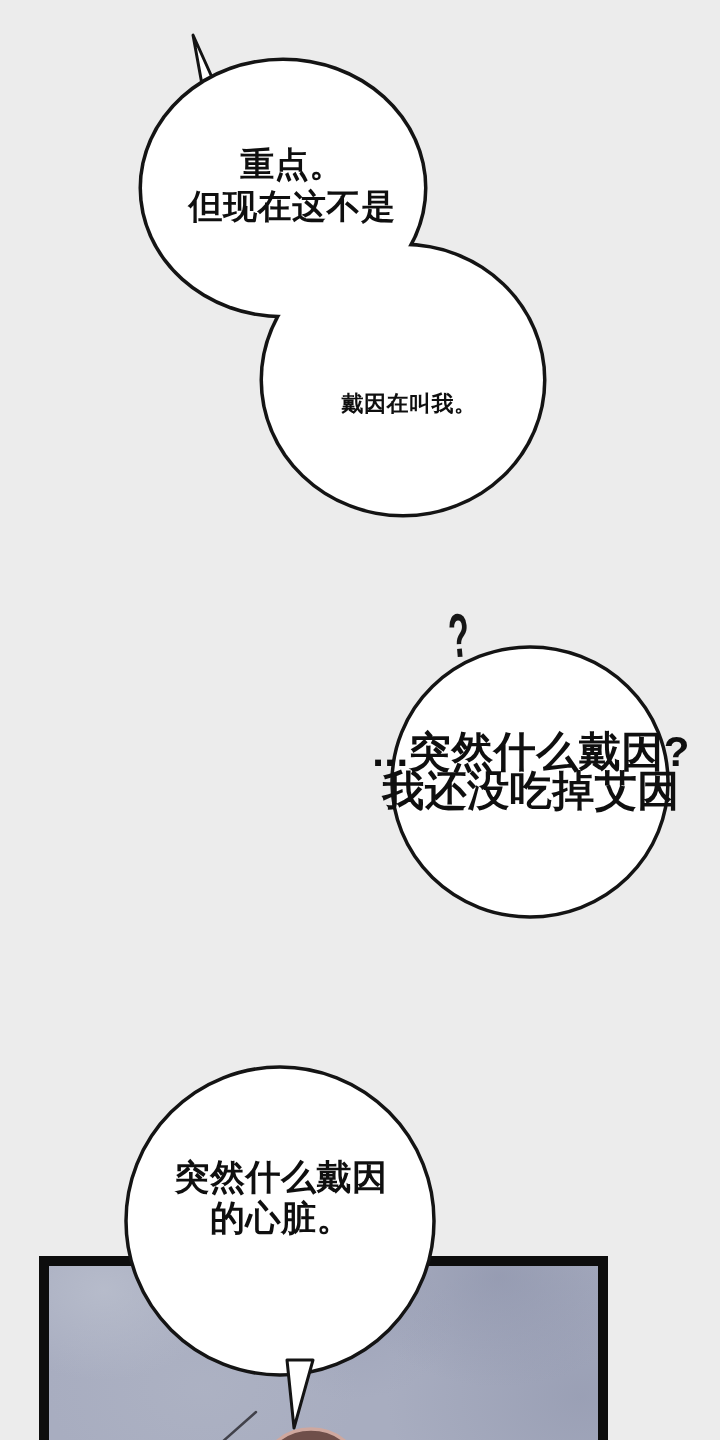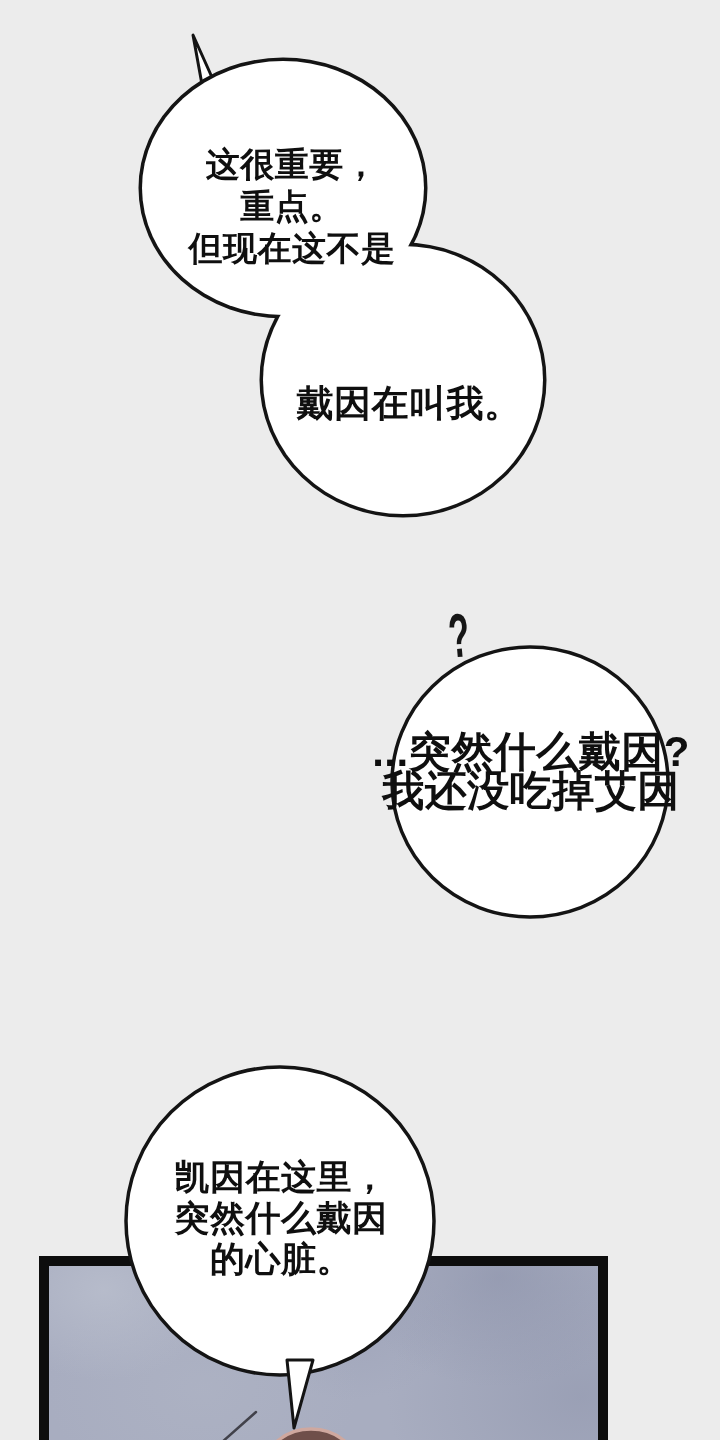--- a/index.html
+++ b/index.html
@@ -41,21 +41,21 @@
   }
   
   .bubble-text {
     position: absolute;
     text-align: center;
     font-weight: 700;
     color: #0f0f0f;
     letter-spacing: 0.5px;
   }
   .bt1 { left: 122px; top: 143px;  width: 340px; font-size: 34px; line-height: 42px; }
-  .bt2 { left: 239px; top: 384px;  width: 340px; font-size: 37px; line-height: 40px; }
+  .bt2 { left: 239px; top: 384px;  width: 340px; font-size: 22px; line-height: 40px; }
   .bt3 { left: 361px; top: 732px;  width: 340px; font-size: 42px; line-height: 39px; }
   .bt4 { left: 101px; top: 1156px; width: 360px; font-size: 35px; line-height: 41px; }
   
   .question-mark {
     position: absolute;
     left: 435px;
     top: 606px;
     width: 48px;
     height: 60px;
     text-align: center;
@@ -93,33 +93,31 @@
 
     <g>
       <ellipse cx="280" cy="1221" rx="154" ry="154" fill="#ffffff" stroke="#141414" stroke-width="3.5"></ellipse>
       <polygon points="287,1360 313,1360 294,1428" fill="#ffffff" stroke="#141414" stroke-width="3" stroke-linejoin="round"></polygon>
     </g>
   </svg>
 
   <div class="question-mark">?</div>
 
   <div class="bubble-text bt1">
-    <div>这很重要，</div>
     <div>重点。</div>
     <div>但现在这不是</div>
   </div>
 
   <div class="bubble-text bt2">
     <div>戴因在叫我。</div>
   </div>
 
   <div class="bubble-text bt3">
     <div>...突然什么戴因?</div>
     <div>我还没吃掉艾因</div>
   </div>
 
   <div class="bubble-text bt4">
-    <div>凯因在这里，</div>
     <div>突然什么戴因</div>
     <div>的心脏。</div>
   </div>
 
 </div>
 
 </body></html>

